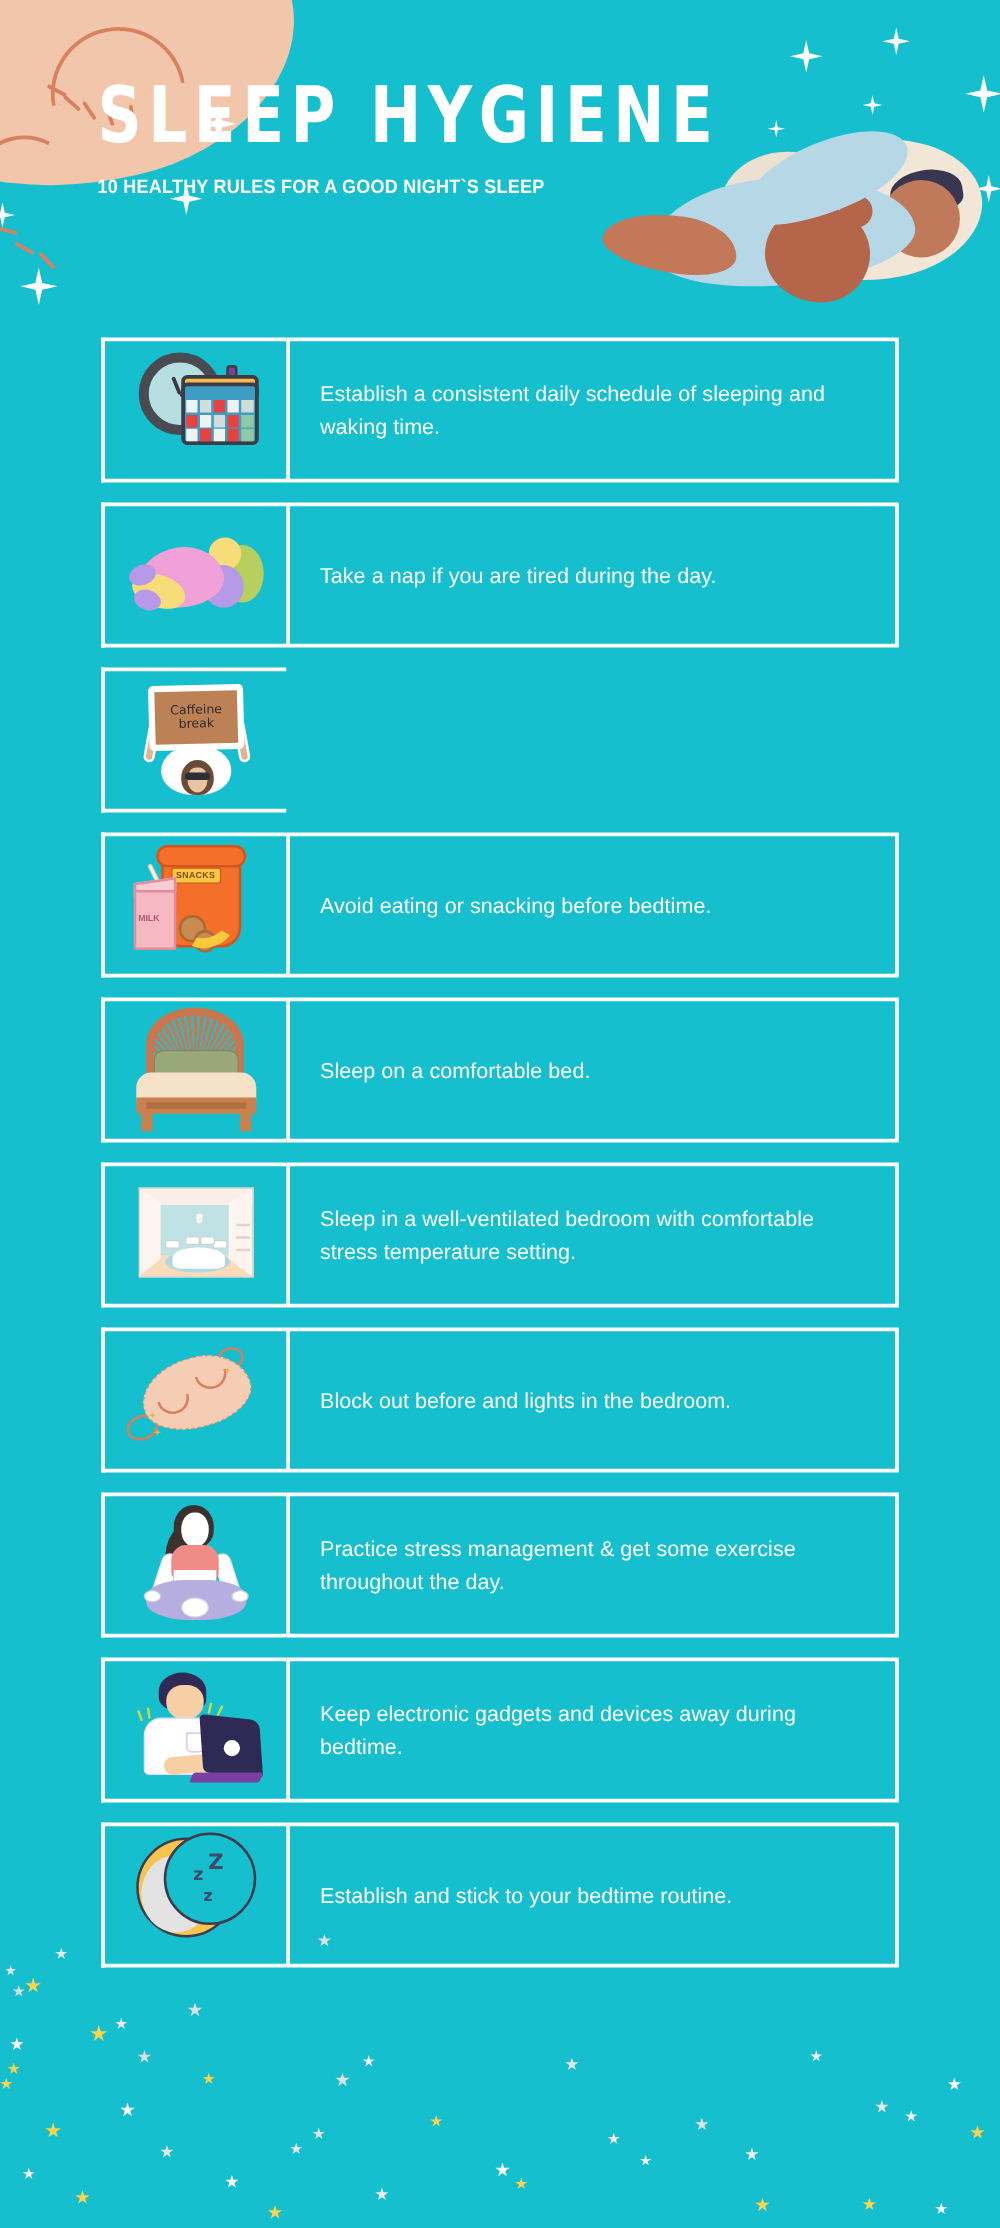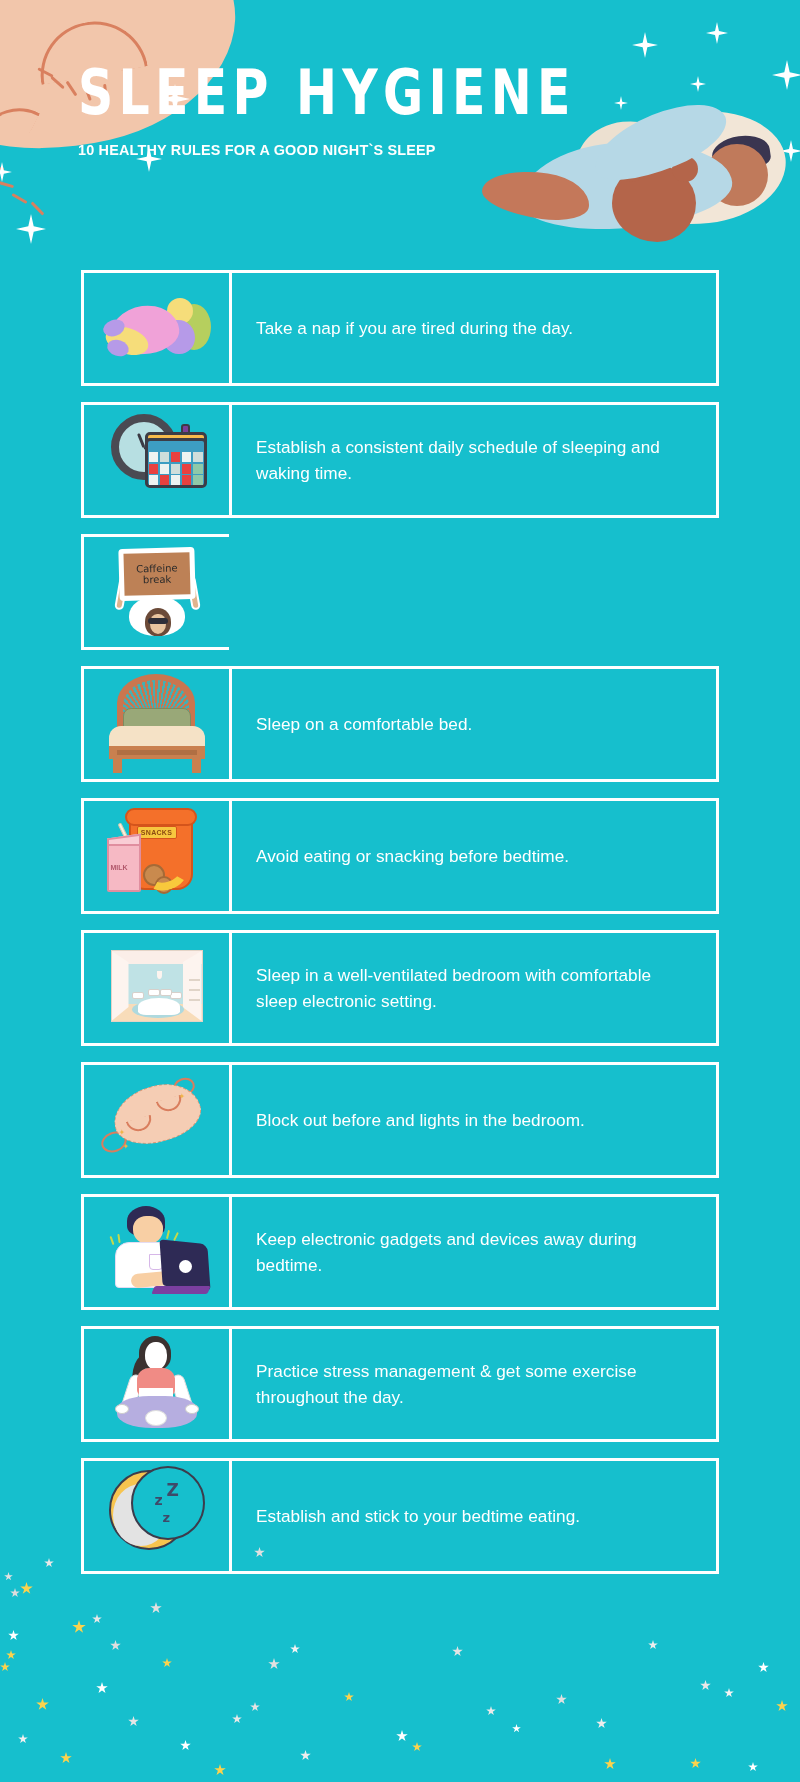--- a/index.html
+++ b/index.html
@@ -738,37 +738,20 @@
       <div class="arm-blue"></div>
     </div>
 
     <div class="title-wrap">
       <div class="title">SLEEP HYGIENE</div>
       <div class="subtitle">10 HEALTHY RULES FOR A GOOD NIGHT`S SLEEP</div>
     </div>
   </div>
 
   <div class="list">
-
-    <div class="row">
-      <div class="icon-cell">
-        <div class="icon-art">
-          <div class="nap-pillow"></div>
-          <div class="nap-head"></div>
-          <div class="nap-shirt"></div>
-          <div class="nap-blanket"></div>
-          <div class="nap-leg"></div>
-          <div class="nap-foot" style="left:-2px; top:42px; transform:rotate(-20deg);"></div>
-          <div class="nap-foot" style="left:2px; top:62px; transform:rotate(18deg);"></div>
-        </div>
-      </div>
-      <div class="text-cell">
-        <div class="rule-text">Take a nap if you are tired during the day.</div>
-      </div>
-    </div>
 
     <div class="row">
       <div class="icon-cell">
         <div class="icon-art">
           <div class="clock-face"></div>
           <div class="clock-hand" style="left:39px; top:36px; width:20px; height:3px; transform:rotate(24deg);"></div>
           <div class="clock-hand" style="left:39px; top:36px; width:15px; height:3px; transform:rotate(-112deg);"></div>
           <div class="cal-clip"></div>
           <div class="cal-top"></div>
           <div class="cal-body"></div>
@@ -792,69 +775,86 @@
         </div>
       </div>
       <div class="text-cell">
         <div class="rule-text">Establish a consistent daily schedule of sleeping and waking time.</div>
       </div>
     </div>
 
     <div class="row">
       <div class="icon-cell">
         <div class="icon-art">
+          <div class="nap-pillow"></div>
+          <div class="nap-head"></div>
+          <div class="nap-shirt"></div>
+          <div class="nap-blanket"></div>
+          <div class="nap-leg"></div>
+          <div class="nap-foot" style="left:-2px; top:42px; transform:rotate(-20deg);"></div>
+          <div class="nap-foot" style="left:2px; top:62px; transform:rotate(18deg);"></div>
+        </div>
+      </div>
+      <div class="text-cell">
+        <div class="rule-text">Take a nap if you are tired during the day.</div>
+      </div>
+    </div>
+
+    <div class="row">
+      <div class="icon-cell">
+        <div class="icon-art">
           <div class="sign-arm" style="left:12px; top:34px; transform:rotate(10deg);"></div>
           <div class="sign-arm" style="left:84px; top:34px; transform:rotate(-10deg);"></div>
           <div class="sign-torso"></div>
           <div class="sign-head"></div>
           <div class="sign-face"></div>
           <div class="sign-glasses"></div>
           <div class="sign-board">
             <div class="sign-line">Caffeine</div>
             <div class="sign-line">break</div>
           </div>
         </div>
-      </div>
-    </div>
-
-    <div class="row">
-      <div class="icon-cell">
-        <div class="icon-art">
-          <div class="bed-headboard"></div>
-          <div class="bed-rattan"></div>
-          <div class="bed-pillows"></div>
-          <div class="bed-mattress"></div>
-          <div class="bed-base"></div>
-          <div class="bed-inner"></div>
-          <div class="bed-leg" style="left:8px;"></div>
-          <div class="bed-leg" style="left:87px;"></div>
-        </div>
-      </div>
-      <div class="text-cell">
-        <div class="rule-text">Sleep on a comfortable bed.</div>
       </div>
     </div>
 
     <div class="row">
       <div class="icon-cell">
         <div class="icon-art">
           <div class="bag"></div>
           <div class="bag-top"></div>
           <div class="bag-label">SNACKS</div>
           <div class="cookie" style="left:38px; top:58px; width:22px; height:22px;"></div>
           <div class="cookie" style="left:50px; top:70px; width:18px; height:18px;"></div>
           <div class="banana"></div>
           <div class="straw"></div>
           <div class="milk-top"></div>
           <div class="milk"></div>
           <div class="milk-word">MILK</div>
         </div>
       </div>
       <div class="text-cell">
         <div class="rule-text">Avoid eating or snacking before bedtime.</div>
+      </div>
+    </div>
+
+    <div class="row">
+      <div class="icon-cell">
+        <div class="icon-art">
+          <div class="bed-headboard"></div>
+          <div class="bed-rattan"></div>
+          <div class="bed-pillows"></div>
+          <div class="bed-mattress"></div>
+          <div class="bed-base"></div>
+          <div class="bed-inner"></div>
+          <div class="bed-leg" style="left:8px;"></div>
+          <div class="bed-leg" style="left:87px;"></div>
+        </div>
+      </div>
+      <div class="text-cell">
+        <div class="rule-text">Sleep on a comfortable bed.</div>
       </div>
     </div>
 
     <div class="row">
       <div class="icon-cell">
         <div class="icon-art">
           <div class="room">
             <div class="room-ceiling"></div>
             <div class="room-floor"></div>
             <div class="room-wall-l"></div>
@@ -866,39 +866,60 @@
             <div class="room-rug"></div>
             <div class="room-pillow" style="left:20px; bottom:22px;"></div>
             <div class="room-pillow" style="right:20px; bottom:22px;"></div>
             <div class="room-pillow" style="left:36px; bottom:25px;"></div>
             <div class="room-pillow" style="left:48px; bottom:25px;"></div>
             <div class="room-bed"></div>
           </div>
         </div>
       </div>
       <div class="text-cell">
-        <div class="rule-text">Sleep in a well-ventilated bedroom with comfortable sleep electronic setting.</div>
+        <div class="rule-text">Sleep in a well-ventilated bedroom with comfortable stress temperature setting.</div>
       </div>
     </div>
 
     <div class="row">
       <div class="icon-cell">
         <div class="icon-art">
           <div class="mask-strap" style="left:68px; top:8px; width:22px; height:18px; transform:rotate(-20deg);"></div>
           <div class="mask-strap" style="left:-4px; top:62px; width:26px; height:20px; transform:rotate(-20deg);"></div>
           <div class="mask-body"></div>
           <div class="mask-eye" style="left:52px; top:28px; transform:rotate(-16deg);"></div>
           <div class="mask-eye" style="left:22px; top:48px; transform:rotate(-16deg);"></div>
           <div class="mask-star" style="left:74px; top:22px;">✦</div>
           <div class="mask-star" style="left:14px; top:58px;">✦</div>
           <div class="mask-star" style="left:18px; top:72px;">✦</div>
         </div>
       </div>
       <div class="text-cell">
         <div class="rule-text">Block out before and lights in the bedroom.</div>
+      </div>
+    </div>
+
+    <div class="row">
+      <div class="icon-cell">
+        <div class="icon-art">
+          <div class="yg-hair"></div>
+          <div class="yg-face"></div>
+          <div class="yg-pony"></div>
+          <div class="yg-arm" style="left:20px; top:40px; transform:rotate(18deg);"></div>
+          <div class="yg-arm" style="left:70px; top:40px; transform:rotate(-18deg);"></div>
+          <div class="yg-top"></div>
+          <div class="yg-torso"></div>
+          <div class="yg-legs"></div>
+          <div class="yg-foot"></div>
+          <div class="yg-hand" style="left:10px; top:70px;"></div>
+          <div class="yg-hand" style="left:80px; top:70px;"></div>
+        </div>
+      </div>
+      <div class="text-cell">
+        <div class="rule-text">Practice stress management &amp; get some exercise throughout the day.</div>
       </div>
     </div>
 
     <div class="row">
       <div class="icon-cell">
         <div class="icon-art">
           <div class="lp-hair"></div>
           <div class="lp-face"></div>
           <div class="lp-shirt"></div>
           <div class="lp-pocket"></div>
@@ -913,52 +934,31 @@
         </div>
       </div>
       <div class="text-cell">
         <div class="rule-text">Keep electronic gadgets and devices away during bedtime.</div>
       </div>
     </div>
 
     <div class="row">
       <div class="icon-cell">
         <div class="icon-art">
-          <div class="yg-hair"></div>
-          <div class="yg-face"></div>
-          <div class="yg-pony"></div>
-          <div class="yg-arm" style="left:20px; top:40px; transform:rotate(18deg);"></div>
-          <div class="yg-arm" style="left:70px; top:40px; transform:rotate(-18deg);"></div>
-          <div class="yg-top"></div>
-          <div class="yg-torso"></div>
-          <div class="yg-legs"></div>
-          <div class="yg-foot"></div>
-          <div class="yg-hand" style="left:10px; top:70px;"></div>
-          <div class="yg-hand" style="left:80px; top:70px;"></div>
-        </div>
-      </div>
-      <div class="text-cell">
-        <div class="rule-text">Practice stress management &amp; get some exercise throughout the day.</div>
-      </div>
-    </div>
-
-    <div class="row">
-      <div class="icon-cell">
-        <div class="icon-art">
           <div class="moon-outer">
             <div class="moon-inner-gray"></div>
           </div>
           <div class="moon-cut"></div>
           <div class="zz" style="left:62px; top:14px; font-size:17px;">Z</div>
           <div class="zz" style="left:50px; top:26px; font-size:14px;">z</div>
           <div class="zz" style="left:58px; top:44px; font-size:13px;">z</div>
         </div>
       </div>
       <div class="text-cell">
-        <div class="rule-text">Establish and stick to your bedtime eating.</div>
+        <div class="rule-text">Establish and stick to your bedtime routine.</div>
       </div>
     </div>
 
   </div>
 
   <div class="confetti">
     <div class="cstar" style="left:20px; top:120px; width:13px; height:13px; background:#fcd34d;"></div>
     <div class="cstar" style="left:44px; top:96px; width:10px; height:10px; background:#e8e8e8;"></div>
     <div class="cstar" style="left:8px; top:168px; width:11px; height:11px; background:#ffffff;"></div>
     <div class="cstar" style="left:72px; top:158px; width:14px; height:14px; background:#fcd34d;"></div>

